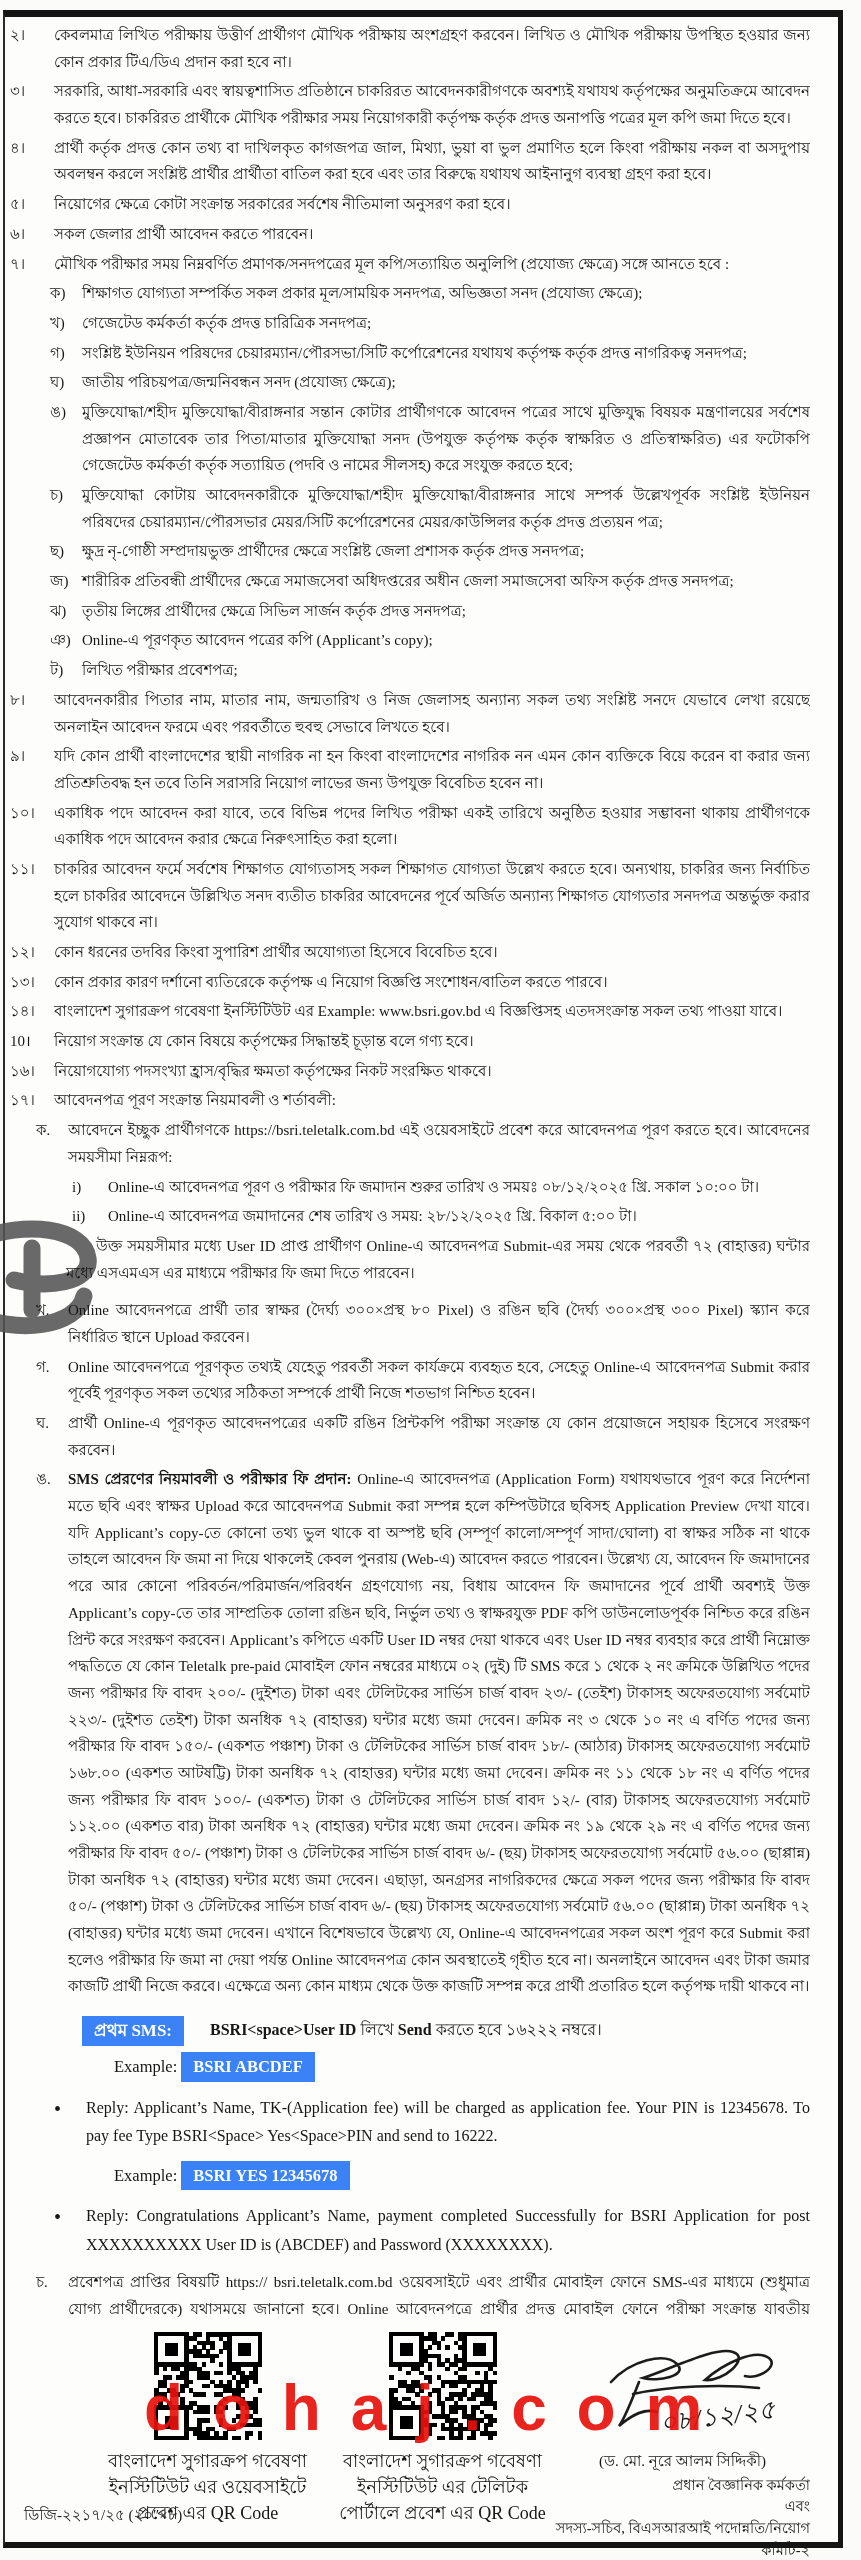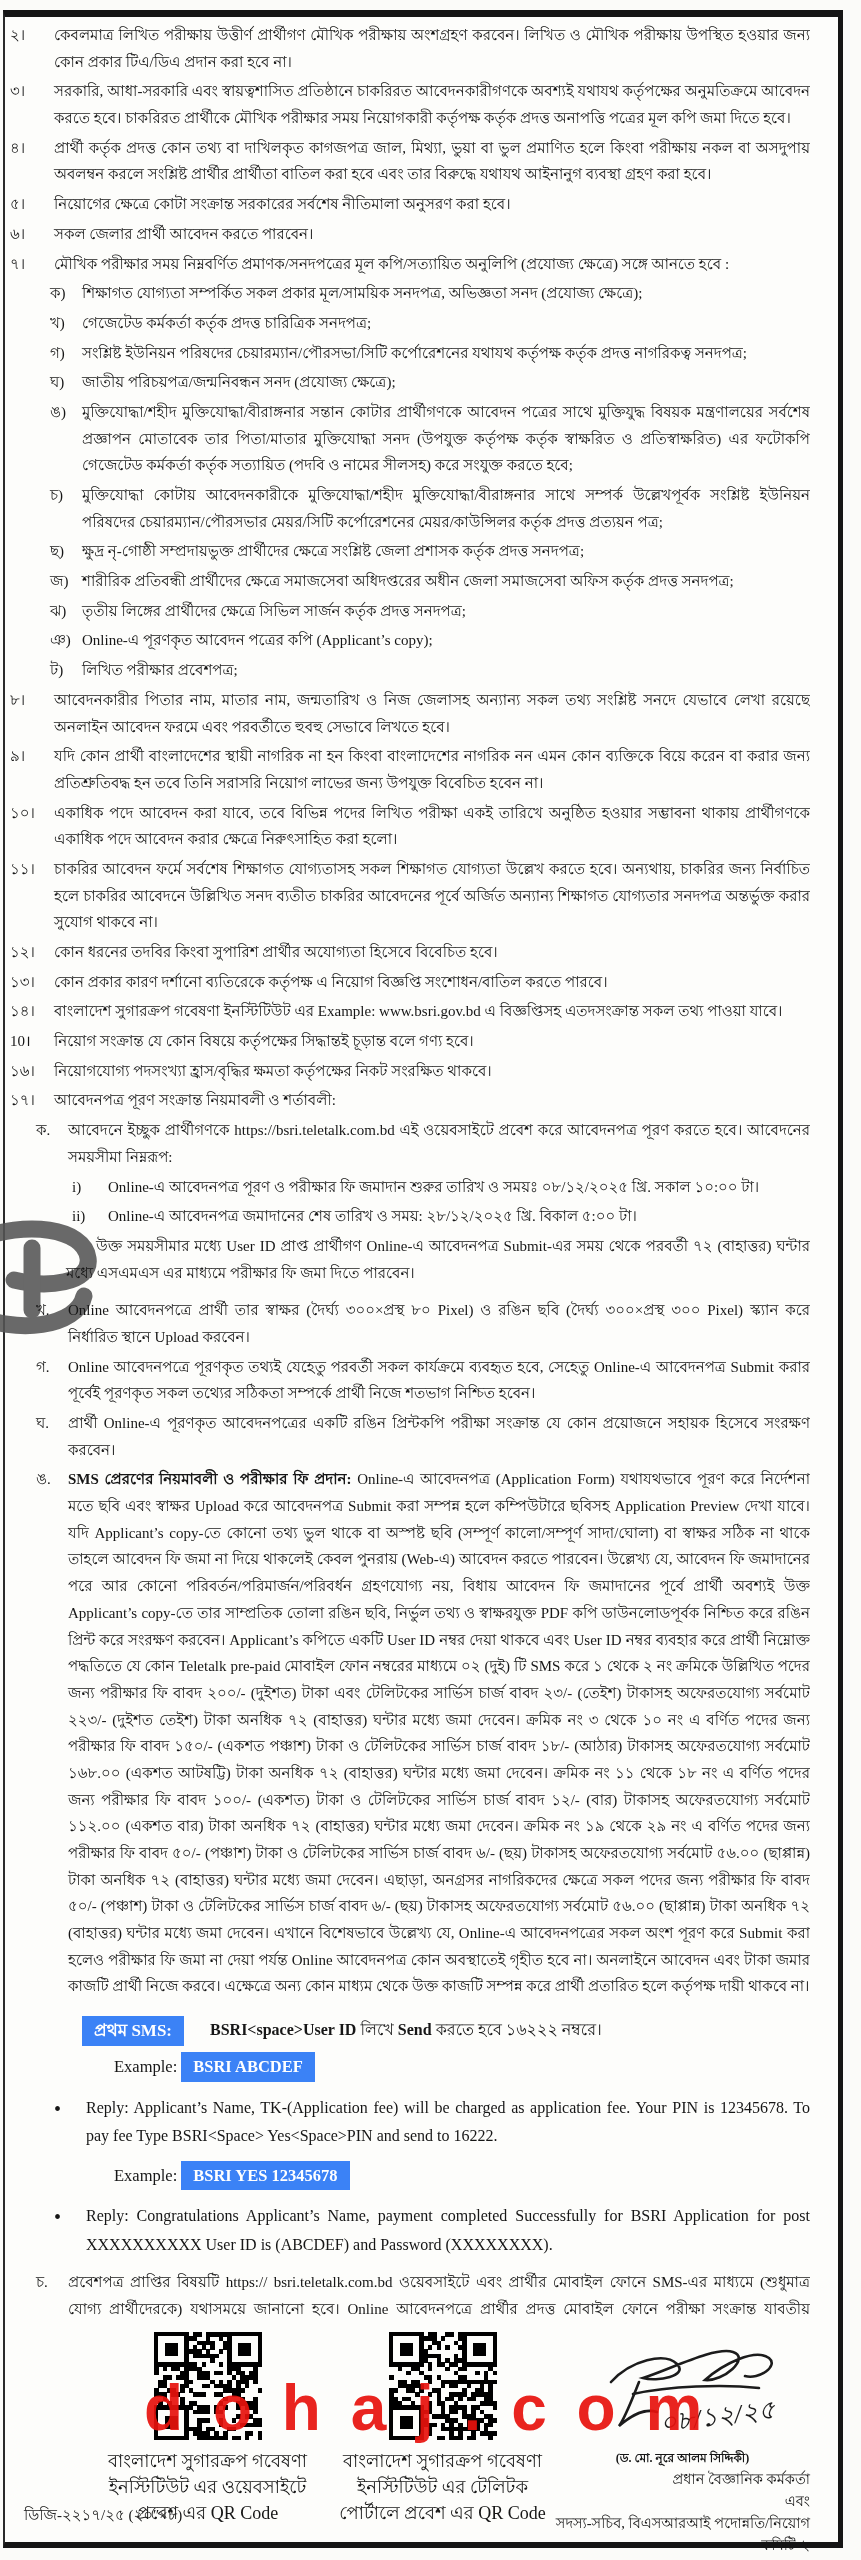--- a/index.html
+++ b/index.html
@@ -44,21 +44,21 @@
   .qr-card svg,.qr-box svg{display:block;width:100%;height:100%;}
   
   #footer{position:absolute;left:10px;top:2330px;width:800px;height:210px;}
   .fcol{position:absolute;text-align:center;}
   #fcol1{left:90px;width:215px;}
   #fcol2{left:325px;width:215px;}
   #fcol3{left:545px;width:255px;}
   .qr-box{width:112px;height:112px;margin:0 auto 6px auto;}
   .cap{font-size:18px;line-height:1.45;}
   .sig-wrap{height:118px;position:relative;}
-  .sig-name{font-size:12px;font-weight:bold;}
+  .sig-name{font-size:15px;font-weight:normal;}
   .sig-line{font-size:14.5px;line-height:1.5;text-align:right;}
   #print-code{position:absolute;left:14px;top:172px;font-size:15px;}
   
   #red-wm{
     position:absolute;left:144px;top:2352px;z-index:6;
     font-family:"Liberation Sans","DejaVu Sans",sans-serif;
     font-size:64px;font-weight:bold;color:#e8120d;
     letter-spacing:6px;white-space:nowrap;opacity:.92;
   }
   #side-wm{position:absolute;left:-34px;top:1218px;z-index:0;opacity:.88;}

